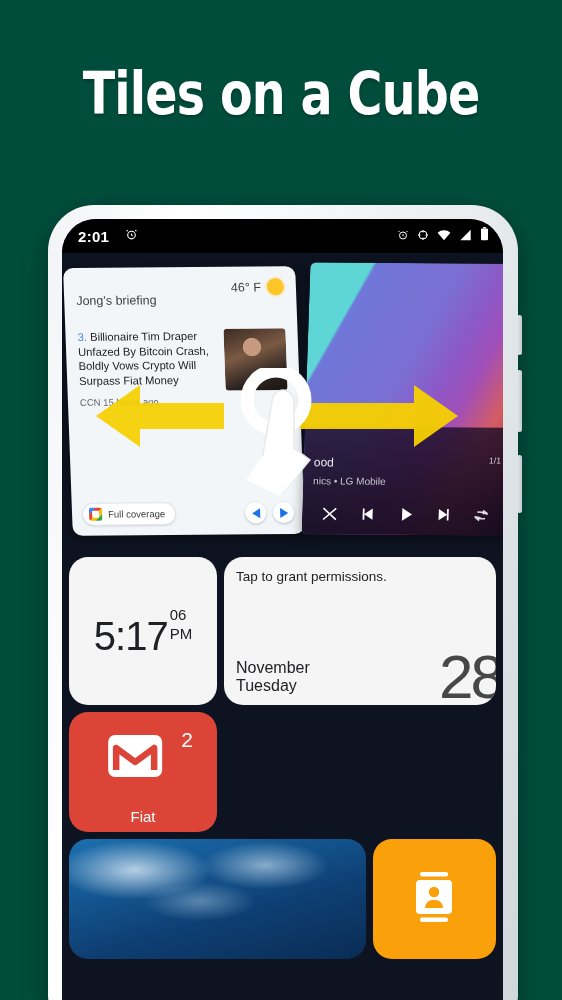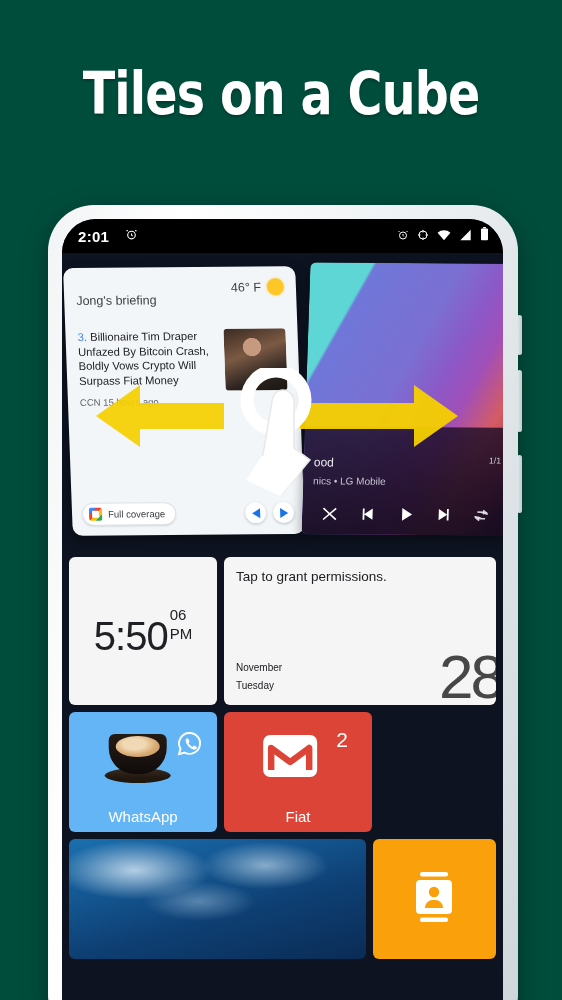--- a/index.html
+++ b/index.html
@@ -193,38 +193,38 @@
 
   
   .arrow-left, .arrow-right { position: absolute; top: 385px; z-index: 40; }
   .arrow-left { left: 96px; }
   .arrow-right { left: 300px; }
   .hand-cursor { position: absolute; left: 232px; top: 368px; z-index: 50; }
 
   
   .tiles { padding: 6px 7px 0 7px; }
   .trow { display: flex; gap: 7px; margin-bottom: 7px; }
-  .tile { border-radius: 6px; position: relative; overflow: hidden; }
+  .tile { border-radius: 19px; position: relative; overflow: hidden; }
 
   .clock-tile {
     width: 148px; height: 148px; background: #f5f5f5;
     display: flex; align-items: center; justify-content: center;
   }
   .clock-inner { display: flex; align-items: flex-end; color: #202124; }
   .clock-hm { font-size: 40px; line-height: 40px; letter-spacing: -1px; }
   .clock-right { display: flex; flex-direction: column; margin-left: 2px; margin-bottom: 14px; }
   .clock-sec { font-size: 15px; line-height: 15px; }
   .clock-ampm { font-size: 15px; line-height: 17px; margin-top: 3px; }
 
   .cal-tile {
     flex: 1; height: 148px; background: #f5f5f5;
     padding: 12px 12px 10px 12px; position: relative;
   }
   .cal-perm { font-size: 13.5px; color: #202124; }
-  .cal-bottom { position: absolute; left: 12px; bottom: 10px; font-size: 10px; color: #202124; line-height: 18px; }
+  .cal-bottom { position: absolute; left: 12px; bottom: 10px; font-size: 16px; color: #202124; line-height: 18px; }
   .cal-day {
     position: absolute; right: -6px; bottom: -18px;
     font-size: 62px; line-height: 93px; font-weight: normal;
     color: #474747; letter-spacing: -3px;
   }
 
   .app-tile {
     width: 148px; height: 120px;
     display: flex; flex-direction: column;
     align-items: center; justify-content: flex-end;
@@ -421,56 +421,40 @@
             </span>
           </div>
         </div>
       </div>
 
       <div class="tiles">
 
         <div class="trow">
           <div class="tile clock-tile">
             <div class="clock-inner">
-              <span class="clock-hm">5:50</span>
+              <span class="clock-hm">5:17</span>
               <span class="clock-right">
                 <span class="clock-sec">06</span>
                 <span class="clock-ampm">PM</span>
               </span>
             </div>
           </div>
 
           <div class="tile cal-tile">
             <div class="cal-perm">Tap to grant permissions.</div>
             <div class="cal-bottom">
               <div>November</div>
               <div>Tuesday</div>
             </div>
             <div class="cal-day">28</div>
           </div>
         </div>
 
         <div class="trow">
 
-          <div class="tile app-tile" style="background:#64b5f6">
-            <div class="app-art">
-              <div class="coffee">
-                <span class="saucer"></span>
-                <span class="cup-body"></span>
-                <span class="cup-foam"></span>
-              </div>
-            </div>
-            <span class="badge-icon" style="right:14px;top:18px">
-              <svg width="27" height="27" viewBox="0 0 24 24" fill="none" stroke="#fff" stroke-width="1.7">
-                <path d="M12 2.6a9.3 9.3 0 0 0-8 14l-1.3 4.8 5-1.3A9.3 9.3 0 1 0 12 2.6z"></path>
-                <path d="M8.8 8.2c.3-.7.6-.7.9-.7h.7c.2 0 .5 0 .7.6l.9 2.1c.1.3 0 .5-.2.7l-.5.5c-.2.2-.3.4-.1.7a7 7 0 0 0 3.1 2.7c.3.1.5.1.7-.1l.6-.7c.2-.2.4-.2.6-.1l2 1c.3.1.4.3.4.5 0 .9-.7 1.8-1.6 1.9-1.3.2-3.4-.4-5.6-2.5-2.1-2.1-2.9-4.2-2.8-5.4.1-.6.2-1 .2-1.2z" fill="#fff" stroke="none"></path>
-              </svg>
-            </span>
-            <span class="app-label">WhatsApp</span>
-          </div>
 
           <div class="tile app-tile" style="background:#db4437">
             <div class="app-art" style="transform:translateX(-64%);top:22px">
               <svg width="56" height="44" viewBox="0 0 56 44">
                 <rect x="1" y="1" width="54" height="42" rx="7" fill="#fff"></rect>
                 <path d="M9 36V14l19 14 19-14v22" fill="none" stroke="#db4437" stroke-width="6.5" stroke-linejoin="round"></path>
               </svg>
             </div>
             <span class="badge-num">2</span>
             <span class="app-label">Fiat</span>

